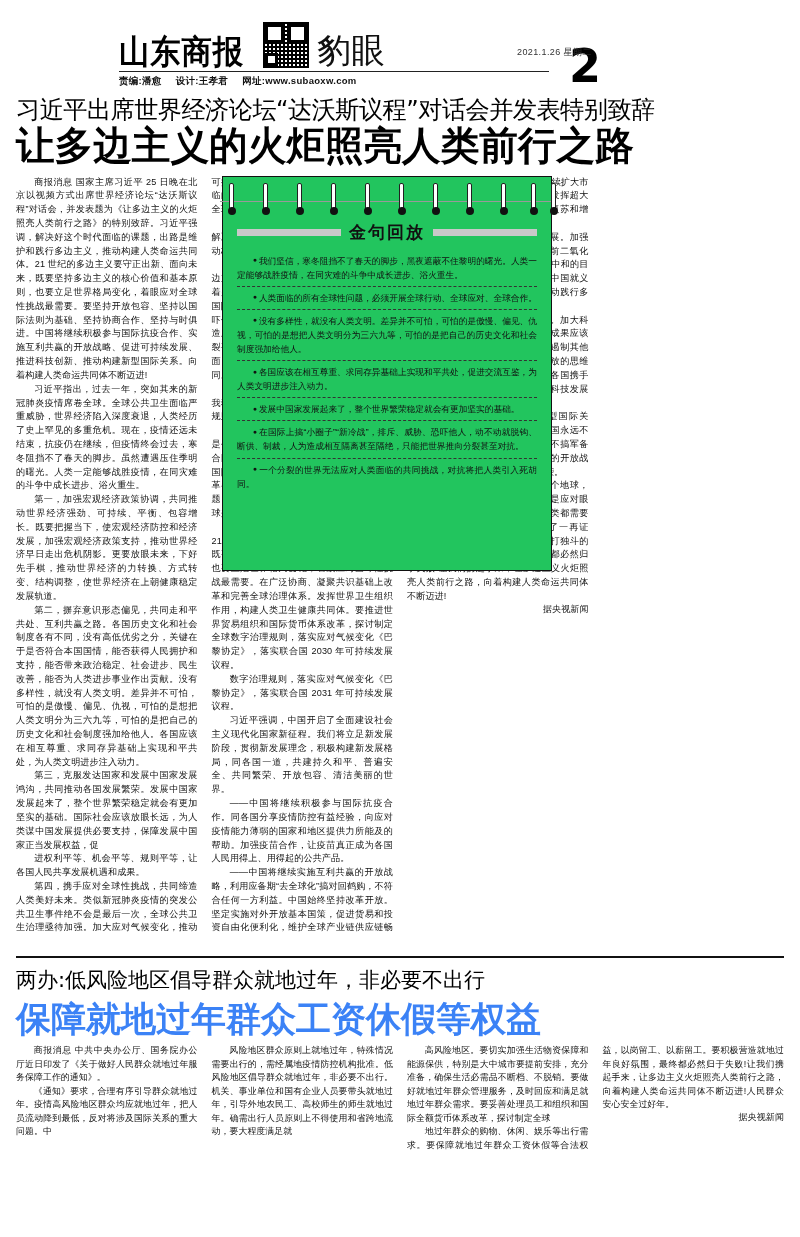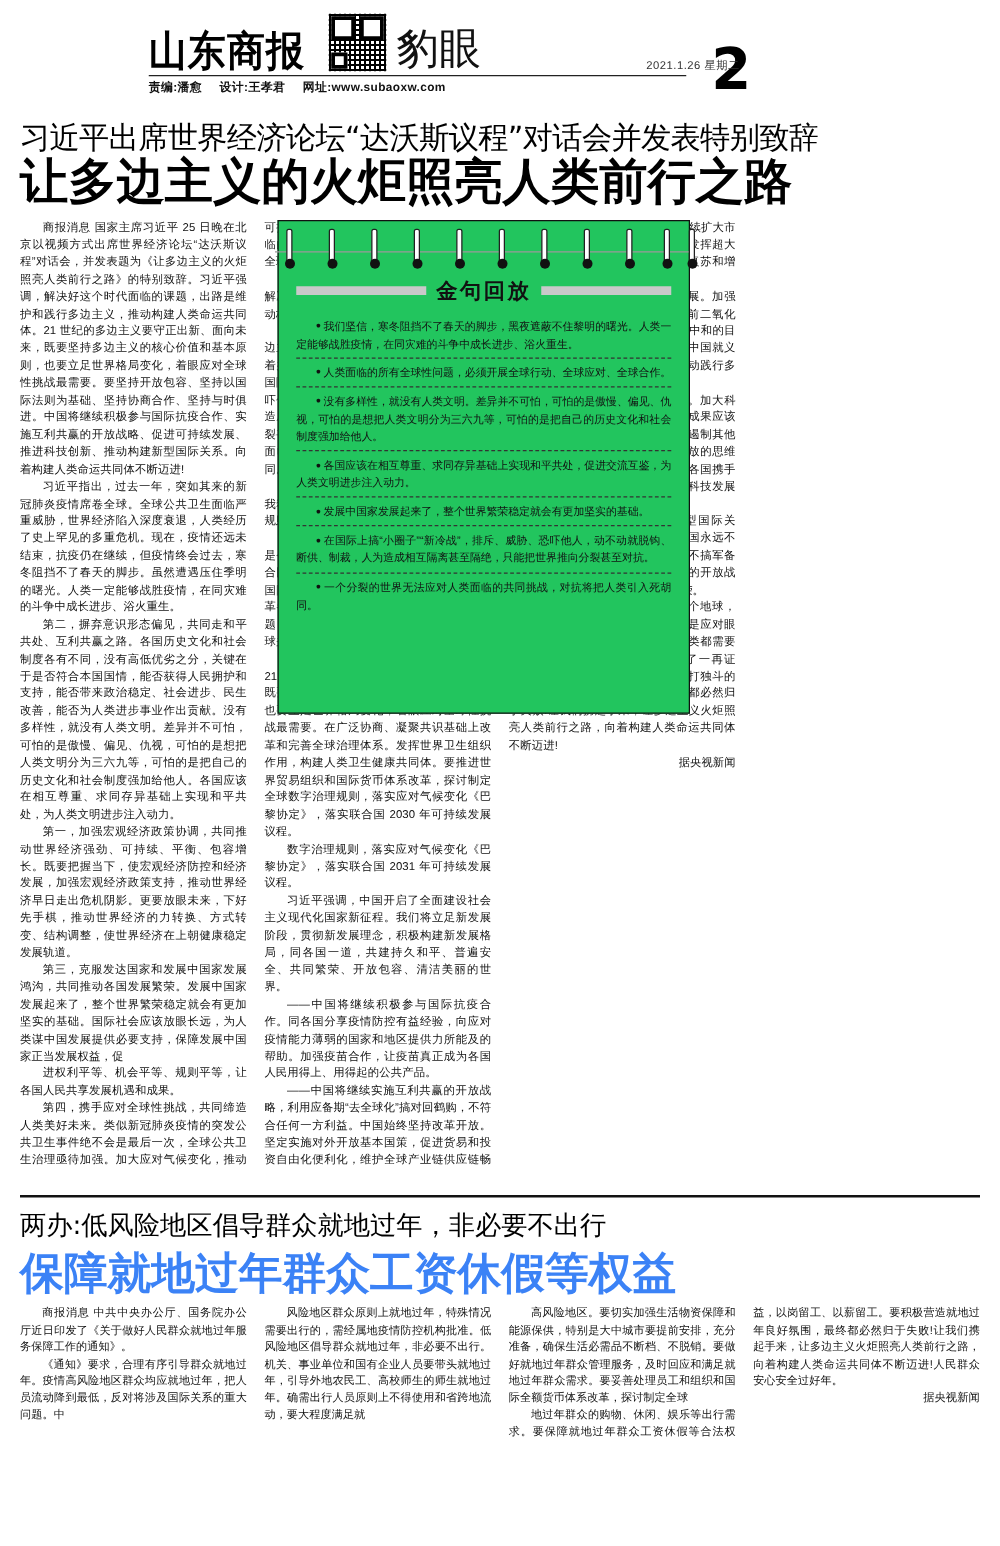--- a/index.html
+++ b/index.html
@@ -11,21 +11,21 @@
     color: #111;
     overflow: hidden;
   }
   .page { position: relative; width: 800px; height: 1237px; background:#fff; }
 
   
   .masthead {
     position: relative;
     height: 92px;
     display: flex;
-    align-items: center;
+    align-items: flex-end;
     justify-content: center;
     padding: 0 0 4px 0;
   }
   .mast-inner {
     display: flex;
     align-items: flex-end;
     gap: 10px;
     position: relative;
     left: -40px;
   }
@@ -141,21 +141,21 @@
     column-count: 4;
     column-gap: 14px;
     column-fill: auto;
     font-size: 9.1px;
     line-height: 1.52;
     text-align: justify;
     color: #111;
     letter-spacing: 0.1px;
   }
   .cols p { margin: 0; text-indent: 2em; }
-  .cols p.noindent { text-indent: 0; }
+  .cols p.noindent { text-indent: 0; font-family: Liberation Mono, monospace; }
   .credit { text-align: right; font-size: 9px; margin-top: 3px; }
   .main-article .cols { height: 770px; }
 
   
   .quotebox {
     position: absolute;
     left: 222px;
     top: 6px;
     width: 330px;
     height: 395px;
@@ -339,22 +339,22 @@
       <div class="quote-item"><span class="bullet">●</span><span>没有多样性，就没有人类文明。差异并不可怕，可怕的是傲慢、偏见、仇视，可怕的是想把人类文明分为三六九等，可怕的是把自己的历史文化和社会制度强加给他人。</span></div>
       <div class="quote-item"><span class="bullet">●</span><span>各国应该在相互尊重、求同存异基础上实现和平共处，促进交流互鉴，为人类文明进步注入动力。</span></div>
       <div class="quote-item"><span class="bullet">●</span><span>发展中国家发展起来了，整个世界繁荣稳定就会有更加坚实的基础。</span></div>
       <div class="quote-item"><span class="bullet">●</span><span>在国际上搞“小圈子”“新冷战”，排斥、威胁、恐吓他人，动不动就脱钩、断供、制裁，人为造成相互隔离甚至隔绝，只能把世界推向分裂甚至对抗。</span></div>
       <div class="quote-item"><span class="bullet">●</span><span>一个分裂的世界无法应对人类面临的共同挑战，对抗将把人类引入死胡同。</span></div>
     </div>
 
     <div class="cols">
       <p>商报消息 国家主席习近平 25 日晚在北京以视频方式出席世界经济论坛“达沃斯议程”对话会，并发表题为《让多边主义的火炬照亮人类前行之路》的特别致辞。习近平强调，解决好这个时代面临的课题，出路是维护和践行多边主义，推动构建人类命运共同体。21 世纪的多边主义要守正出新、面向未来，既要坚持多边主义的核心价值和基本原则，也要立足世界格局变化，着眼应对全球性挑战最需要。要坚持开放包容、坚持以国际法则为基础、坚持协商合作、坚持与时俱进。中国将继续积极参与国际抗疫合作、实施互利共赢的开放战略、促进可持续发展、推进科技创新、推动构建新型国际关系。向着构建人类命运共同体不断迈进!</p>
       <p>习近平指出，过去一年，突如其来的新冠肺炎疫情席卷全球。全球公共卫生面临严重威胁，世界经济陷入深度衰退，人类经历了史上罕见的多重危机。现在，疫情还远未结束，抗疫仍在继续，但疫情终会过去，寒冬阻挡不了春天的脚步。虽然遭遇压住季明的曙光。人类一定能够战胜疫情，在同灾难的斗争中成长进步、浴火重生。</p>
+      <p>第一，加强宏观经济政策协调，共同推动世界经济强劲、可持续、平衡、包容增长。既要把握当下，使宏观经济防控和经济发展，加强宏观经济政策支持，推动世界经济早日走出危机阴影。更要放眼未来，下好先手棋，推动世界经济的力转换、方式转变、结构调整，使世界经济在上朝健康稳定发展轨道。</p>
       <p>第二，摒弃意识形态偏见，共同走和平共处、互利共赢之路。各国历史文化和社会制度各有不同，没有高低优劣之分，关键在于是否符合本国国情，能否获得人民拥护和支持，能否带来政治稳定、社会进步、民生改善，能否为人类进步事业作出贡献。没有多样性，就没有人类文明。差异并不可怕，可怕的是傲慢、偏见、仇视，可怕的是想把人类文明分为三六九等，可怕的是把自己的历史文化和社会制度强加给他人。各国应该在相互尊重、求同存异基础上实现和平共处，为人类文明进步注入动力。</p>
-      <p>第一，加强宏观经济政策协调，共同推动世界经济强劲、可持续、平衡、包容增长。既要把握当下，使宏观经济防控和经济发展，加强宏观经济政策支持，推动世界经济早日走出危机阴影。更要放眼未来，下好先手棋，推动世界经济的力转换、方式转变、结构调整，使世界经济在上朝健康稳定发展轨道。</p>
       <p>第三，克服发达国家和发展中国家发展鸿沟，共同推动各国发展繁荣。发展中国家发展起来了，整个世界繁荣稳定就会有更加坚实的基础。国际社会应该放眼长远，为人类谋中国发展提供必要支持，保障发展中国家正当发展权益，促</p>
       <p>进权利平等、机会平等、规则平等，让各国人民共享发展机遇和成果。</p>
       <p>第四，携手应对全球性挑战，共同缔造人类美好未来。类似新冠肺炎疫情的突发公共卫生事件绝不会是最后一次，全球公共卫生治理亟待加强。加大应对气候变化，推动可持续发展，关系人类前途和未来。人类面临的所有全球性问题，必须开展全球行动、全球应对、全球合作。</p>
       <p>习近平指出，世界上的问题错综复杂，解决问题的出路是维护和践行多边主义，推动构建人类命运共同体。</p>
       <p>——要坚持开放包容，不拒绝搪塞。多边主义的要义是国际上的事由大家共同商量着办。世界的命运应该由各国共同掌握。在国际上搞“小圈子”“新冷战”，排斥、威胁、恐吓他人，动不动就脱钩、断供、制裁，人为造成相互隔离甚至隔绝，只能把世界推向分裂甚至对抗。一个分裂的世界无法应对人类面临的共同挑战，对抗将把人类引入死胡同。</p>
       <p>——要坚持以国际法则为基础，不搞唯我独尊。国际社会应该按照各国共同达成的规则和共识治理，而不是由</p>
       <p>一个或几个国家发号施令。联合国宪章是公认的国与国关系基本准则。要维护以联合国为核心的国际体系、以国际法为基础的国际秩序。要坚持通过协商和规则的调和改革各国体系，反对将涉及国际关系的重大问题，以及国际货币体系改革、贸易争端、全球关注、跨国投资等主要问题的解决方案。</p>
       <p>——要坚持协商合作，不搞冲突对抗。21 世纪的多边主义要守正出新、面向未来。既要坚持多边主义的核心价值和基本原则，也要立足世界格局变化，着眼应对全球性挑战最需要。在广泛协商、凝聚共识基础上改革和完善全球治理体系。发挥世界卫生组织作用，构建人类卫生健康共同体。要推进世界贸易组织和国际货币体系改革，探讨制定全球数字治理规则，落实应对气候变化《巴黎协定》，落实联合国 2030 年可持续发展议程。</p>
       <p>数字治理规则，落实应对气候变化《巴黎协定》，落实联合国 2031 年可持续发展议程。</p>
       <p>习近平强调，中国开启了全面建设社会主义现代化国家新征程。我们将立足新发展阶段，贯彻新发展理念，积极构建新发展格局，同各国一道，共建持久和平、普遍安全、共同繁荣、开放包容、清洁美丽的世界。</p>

